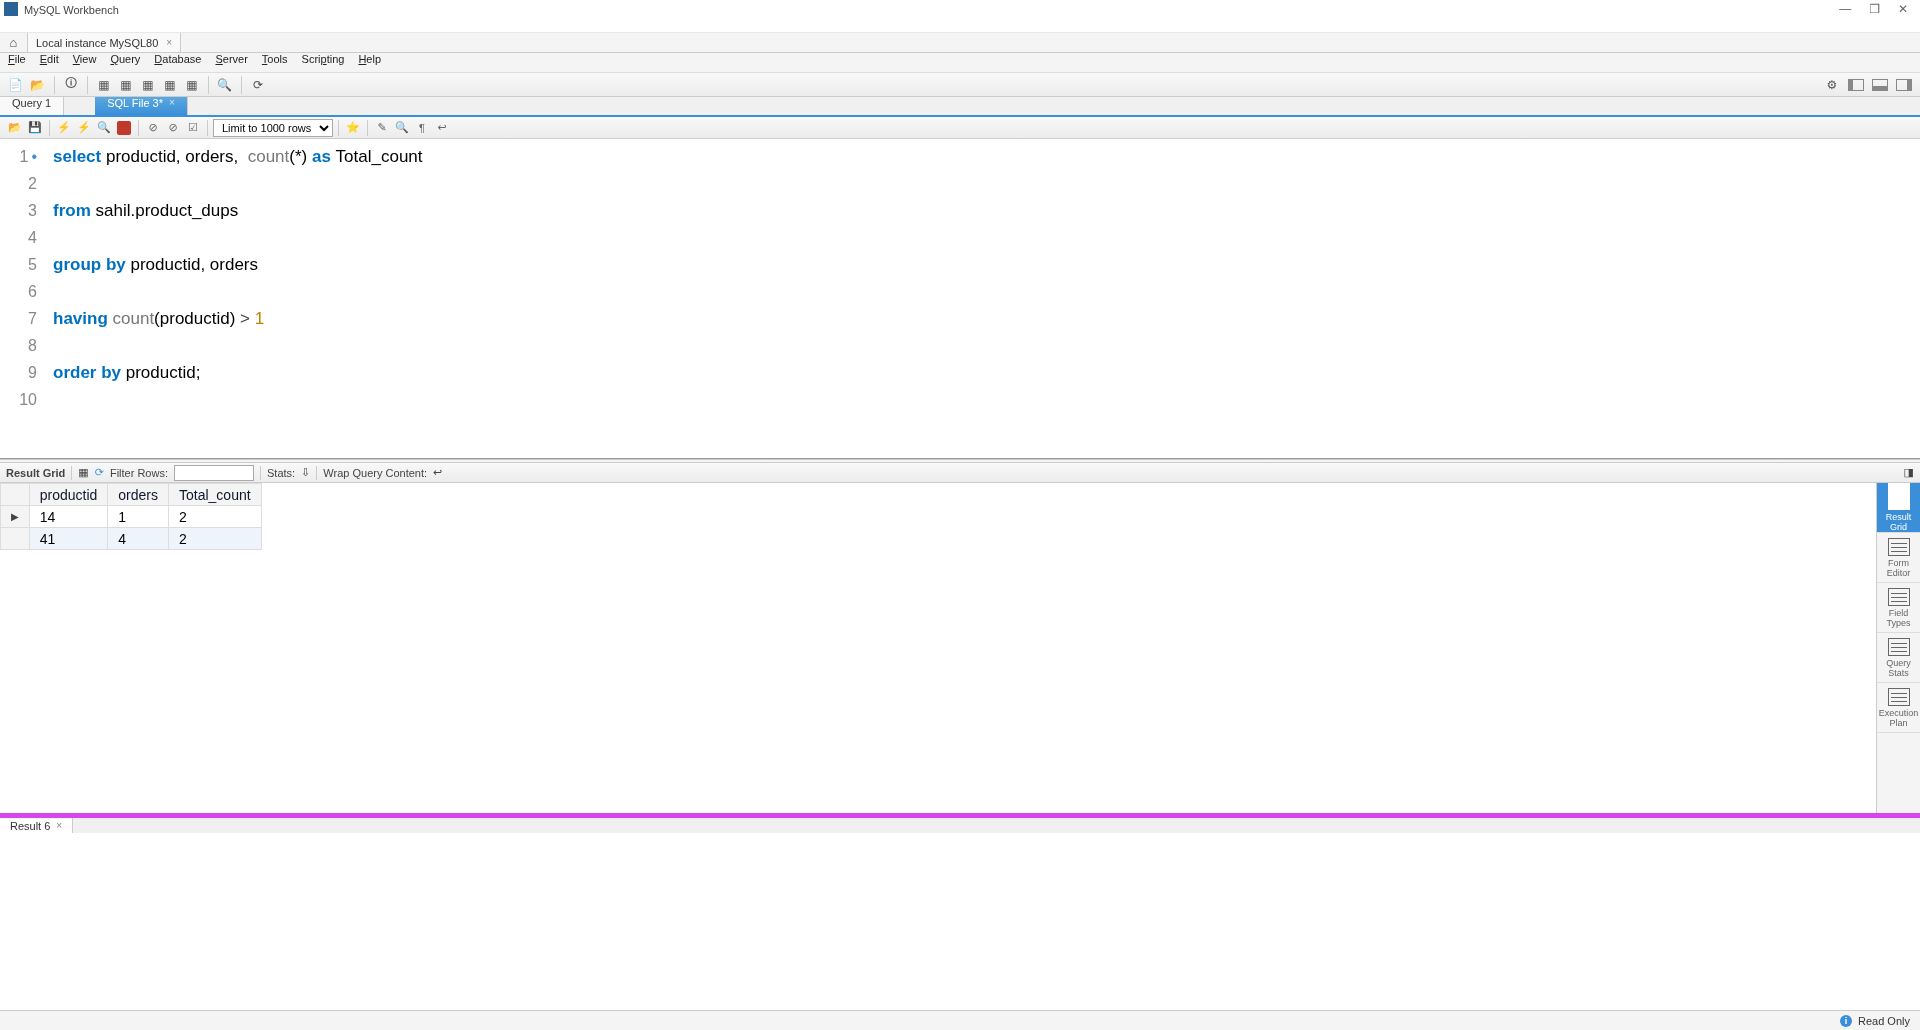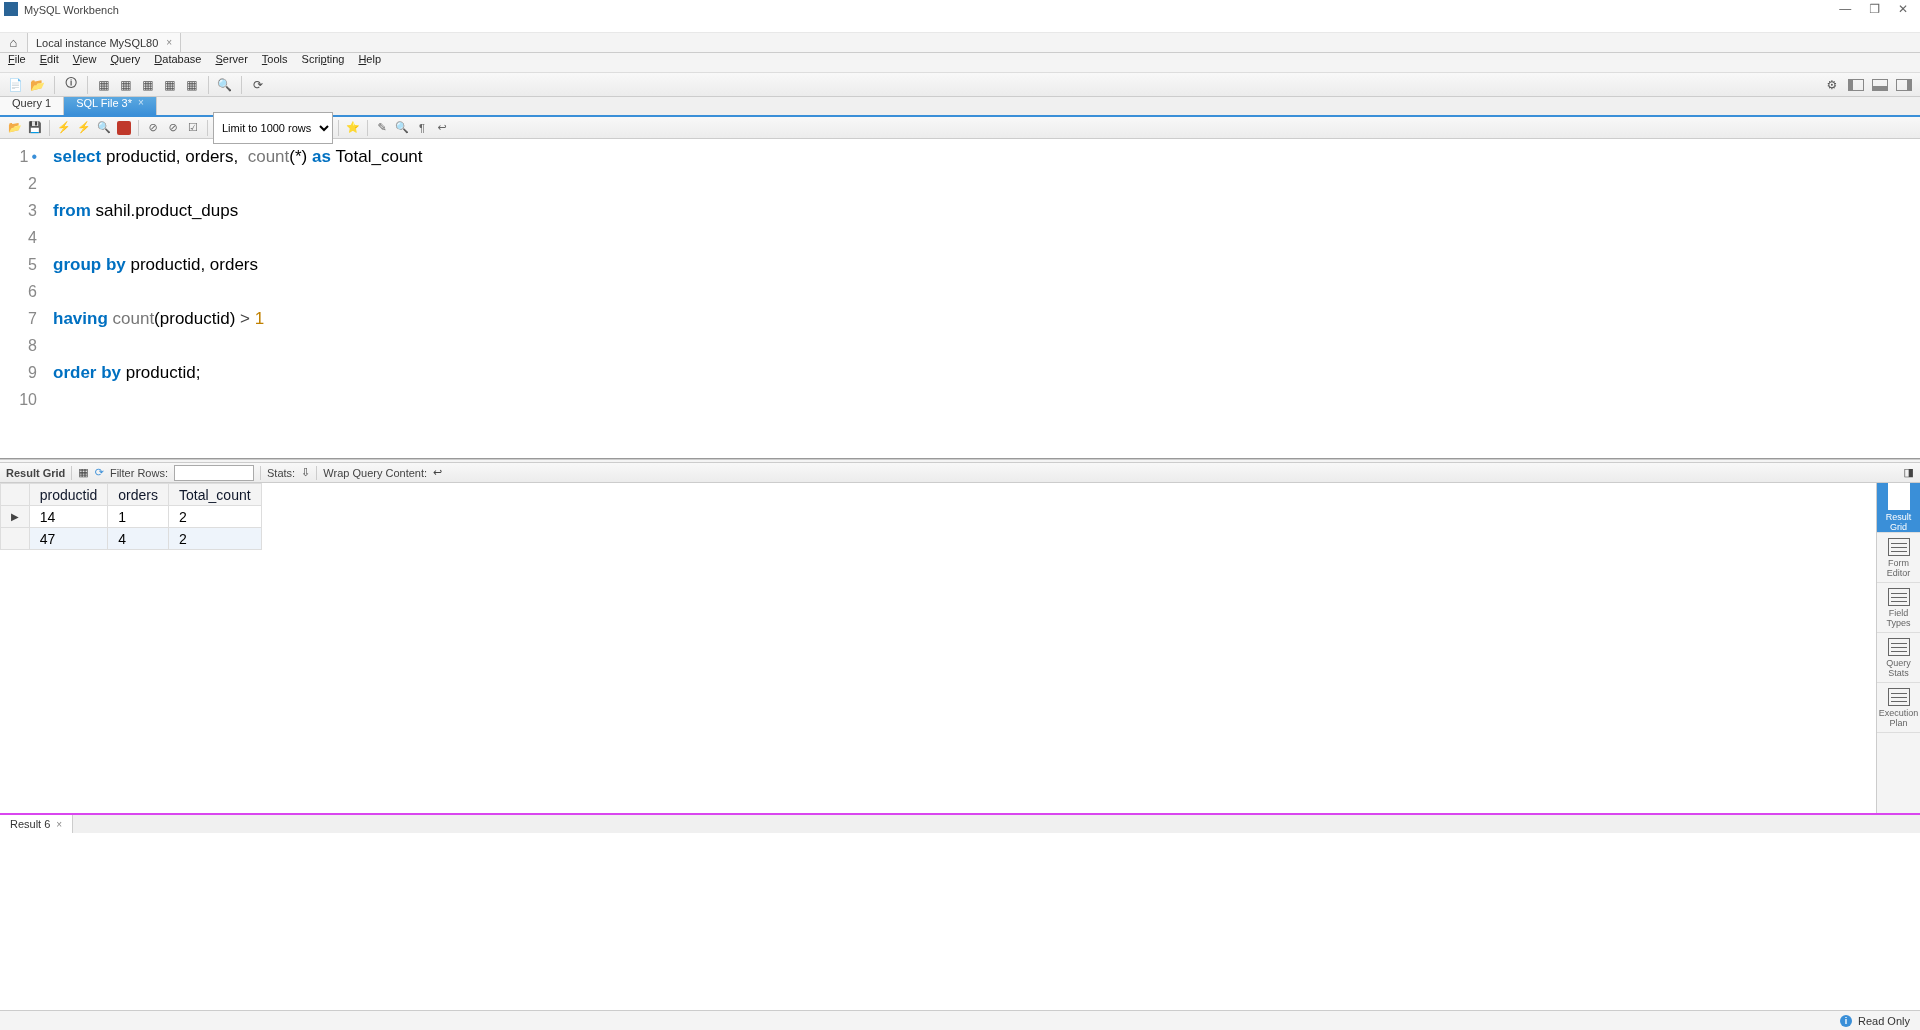--- a/index.html
+++ b/index.html
@@ -22,29 +22,29 @@
 .tb-btn { width: 20px; height: 20px; display:flex; align-items:center; justify-content:center; color:#555; font-size:12px; }
 .tb-sep { width: 1px; height: 18px; background: #ccc; margin: 0 4px; }
 .maintoolbar .right { margin-left:auto; display:flex; gap:4px; }
 .panel-ic { width:16px; height:12px; border:1px solid #888; display:inline-block; position:relative; }
 .panel-ic.left::before { content:""; position:absolute; left:0;top:0;bottom:0;width:4px;background:#888; }
 .panel-ic.bottom::before { content:""; position:absolute; left:0;right:0;bottom:0;height:4px;background:#888; }
 .panel-ic.rightp::before { content:""; position:absolute; right:0;top:0;bottom:0;width:4px;background:#888; }
 
 .query-tabs { height: 20px; background:#f0f0f0; display:flex; align-items:stretch; border-bottom:2px solid #3a8fd8; }
 .qtab { padding: 0 12px; display:flex; align-items:flex-start; font-size:11px; border-right:1px solid #ccc; background:#f9f9f9; color:#333; }
-.qtab.active { background: linear-gradient(#5ba8e0,#3a8fd8); color:#fff; }
+.qtab.active { background: linear-gradient(#5ba8e0,#3a8fd8); color:#fff;margin-left:31px; }
 .qtab .x { margin-left:6px; font-size:10px; opacity:0.7; }
 
 .editor-toolbar { height: 22px; background: linear-gradient(#f8f8f8,#ececec); border-bottom:1px solid #ccc; display:flex; align-items:center; padding: 0 6px; gap:2px; font-size:11px; }
 .et-btn { width:18px; height:18px; display:flex; align-items:center; justify-content:center; color:#666; font-size:11px; }
 .et-sep { width:1px; height:16px; background:#ccc; margin:0 3px; }
 .lightning { color:#e6a817; font-weight:bold; }
 .stop-btn { width:14px;height:14px; background:#c0392b; border-radius:2px; }
-.limit-dd { height:32px; font-size:11px; border:1px solid #aaa; padding:0 4px; background:#fff; min-width:110px; }
+.limit-dd { height:18px; font-size:11px; border:1px solid #aaa; padding:0 4px; background:#fff; min-width:110px; }
 
 .editor { display:flex; height: 320px; background:#fff; border-bottom: 1px solid #999; }
 .gutter { width: 45px; text-align:right; padding: 4px 8px 4px 0; color:#888; font-family: Consolas, monospace; font-size:16px; line-height:27px; user-select:none; }
 .gutter .bp::after { content:"•"; color:#3a8fd8; margin-left:3px; }
 .code { flex:1; padding:4px 8px; font-family: Consolas, "Courier New", monospace; font-size:17px; line-height:27px; white-space:pre; }
 .kw { color:#0070c1; font-weight:bold; }
 .fn { color:#777; }
 .num { color:#c08000; }
 .op { color:#444; }
 
@@ -66,21 +66,21 @@
 
 .sidepanel { width:44px; background:#f4f4f4; border-left:1px solid #ccc; display:flex; flex-direction:column; }
 .sp-item { flex:0 0 50px; display:flex; flex-direction:column; align-items:center; justify-content:center; font-size:9px; color:#666; text-align:center; border-bottom:1px solid #ddd; gap:2px; }
 .sp-item.active { background:#3a8fd8; color:#fff; }
 .sp-ic { width:22px; height:18px; border:1px solid currentColor; position:relative; }
 .sp-ic::before, .sp-ic::after { content:""; position:absolute; background:currentColor; }
 .sp-ic.grid::before { left:0;right:0;top:50%;height:1px; }
 .sp-ic.grid::after { top:0;bottom:0;left:50%;width:1px; }
 .sp-ic.lines::before { left:2px;right:2px;top:4px;height:1px; box-shadow:0 4px 0 currentColor, 0 8px 0 currentColor; }
 
-.result-tabs { height:20px; background:#f0f0f0; border-top:2px solid #d946ef; display:flex; align-items:stretch; }
+.result-tabs { height:20px; background:#f0f0f0; border-top:5px solid #d946ef; display:flex; align-items:stretch; }
 .rtab { padding:0 10px; display:flex; align-items:center; font-size:11px; color:#333; border-right:1px solid #ccc; background:#fff; }
 .rtab .x { margin-left:6px; font-size:10px; color:#888; }
 
 .statusbar { position:fixed; bottom:0; left:0; right:0; height:20px; background:#f4f4f4; border-top:1px solid #ccc; display:flex; align-items:center; justify-content:flex-end; padding:0 10px; font-size:11px; color:#333; gap:6px; }
 .info-ic { width:12px;height:12px; border-radius:50%; background:#3a8fd8; color:#fff; font-size:9px; display:flex; align-items:center; justify-content:center; font-weight:bold; }
 </style>
 </head>
 <body>
 
 <div class="titlebar">
@@ -226,21 +226,21 @@
       </thead>
       <tbody>
         <tr>
           <td class="rowhead pointer">▶</td>
           <td>14</td>
           <td>1</td>
           <td>2</td>
         </tr>
         <tr class="sel">
           <td class="rowhead"></td>
-          <td>47</td>
+          <td>41</td>
           <td>4</td>
           <td>2</td>
         </tr>
       </tbody>
     </table>
   </div>
   <div class="sidepanel">
     <div class="sp-item active">
       <span class="sp-ic grid"></span>
       <span>Result Grid</span>

